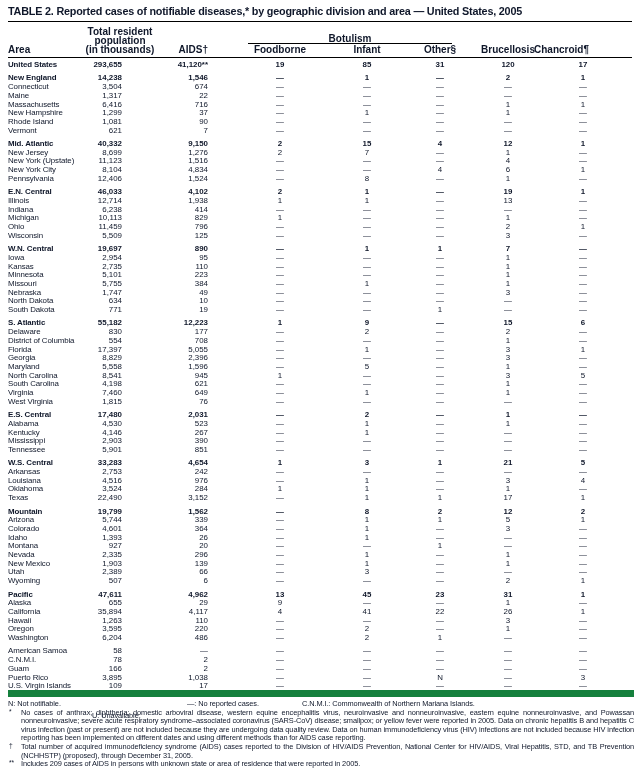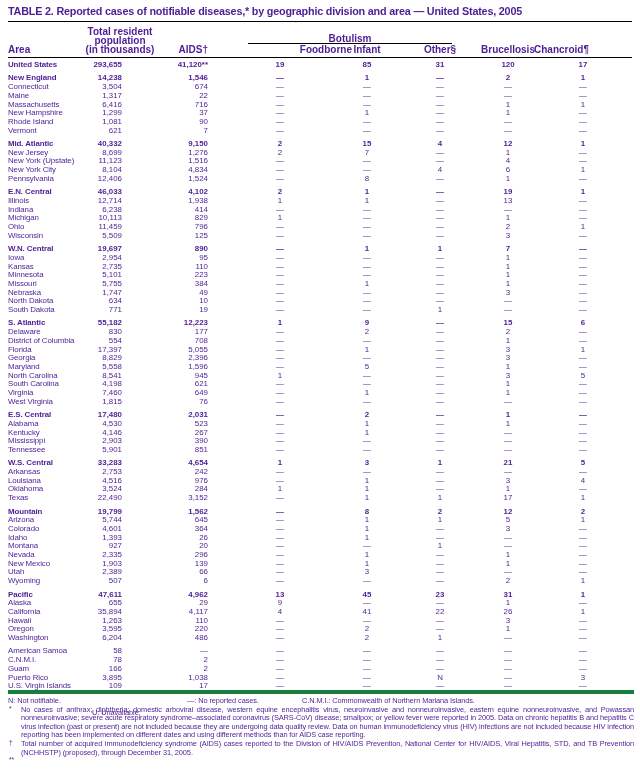--- a/index.html
+++ b/index.html
@@ -1,36 +1,36 @@
 <!DOCTYPE html>
 <html><head>
 <meta charset="utf-8">
 <style>
   html,body { margin:0; padding:0; background:#fff; }
   .page {
     position:relative; width:640px; height:783px; background:#fff;
-    font-family:"Liberation Sans", sans-serif; color:#4c1d95; overflow:hidden;
+    font-family:"Liberation Sans", sans-serif; color:#0f172a; overflow:hidden;
     -webkit-font-smoothing:antialiased;
   }
   .title {
     position:absolute; left:8px; top:5px; width:630px;
     font-size:10.8px; font-weight:bold; white-space:nowrap; letter-spacing:-0.2px;
   }
   .title-rule { position:absolute; left:8px; top:21px; width:624px; border-top:1.8px solid #000; }
 
   .thead { position:absolute; left:8px; top:24px; width:624px; height:36px; font-size:10px; font-weight:bold; }
   .thead .h { position:absolute; white-space:nowrap; }
   .h-pop1 { left:52px; top:2px;  width:120px; text-align:center; }
   .h-pop2 { left:52px; top:11px; width:120px; text-align:center; }
   .h-pop3 { left:52px; top:20px; width:120px; text-align:center; }
   .h-bot  { left:240px; top:9px; width:204px; text-align:center; }
   .bot-rule { position:absolute; left:240px; top:19px; width:204px; border-top:1px solid #000; }
   .h-area { left:0;    top:20px; }
   .h-aids { left:114px; top:20px; width:86px;  text-align:right; }
-  .h-fb   { left:200px; top:20px; width:144px; text-align:right; }
+  .h-fb   { left:200px; top:20px; width:144px; text-align:center; }
   .h-inf  { left:344px; top:20px; width:30px;  text-align:center; }
   .h-oth  { left:374px; top:20px; width:116px; text-align:center; }
   .h-bru  { left:458px; top:20px; width:84px;  text-align:center; }
   .h-cha  { left:526px; top:20px; width:98px;  }
   .head-rule { position:absolute; left:0; top:33px; width:624px; border-top:1px solid #000; }
 
   .tbody { position:absolute; left:8px; top:61px; width:624px; }
   .row { display:flex; font-size:7.9px; line-height:8.7px; }
   .row.b { font-weight:bold; }
   .row.g { margin-top:4.7px; }
@@ -39,21 +39,21 @@
   .c1 { width:34px;  text-align:right; }
   .c2 { width:86px;  text-align:right; }
   .c3 { width:144px; text-align:center; }
   .c4 { width:30px;  text-align:center; }
   .c5 { width:116px; text-align:center; }
   .c6 { width:20px;  text-align:center; }
   .c7 { width:114px; text-align:center; padding-left:16px; box-sizing:border-box; }
 
   .footnotes {
     position:absolute; left:8px; top:690px; width:626px;
-    border-top:4px solid #15803d; padding-top:3px;
+    border-top:7px solid #15803d; padding-top:3px;
     font-size:7.4px; line-height:8.6px; letter-spacing:-0.1px;
   }
   .legend { position:relative; height:8.6px; }
   .legend span { position:absolute; top:0; white-space:nowrap; }
   .lg0 { left:0; } .lg1 { left:84px;margin-top:12px; } .lg2 { left:179px; } .lg3 { left:294px; }
   .fn { position:relative; padding-left:13px; text-align:justify; }
   .fn-marker { position:absolute; left:1px; top:-1px; font-size:6.6px; }
 </style>
 </head>
 <body>
@@ -556,21 +556,21 @@
         <span class="c c2">1,562</span>
         <span class="c c3">—</span>
         <span class="c c4">8</span>
         <span class="c c5">2</span>
         <span class="c c6">12</span>
         <span class="c c7">2</span>
       </div>
       <div class="row">
         <span class="c c0">Arizona</span>
         <span class="c c1">5,744</span>
-        <span class="c c2">645</span>
+        <span class="c c2">339</span>
         <span class="c c3">—</span>
         <span class="c c4">1</span>
         <span class="c c5">1</span>
         <span class="c c6">5</span>
         <span class="c c7">1</span>
       </div>
       <div class="row">
         <span class="c c0">Colorado</span>
         <span class="c c1">4,601</span>
         <span class="c c2">364</span>
@@ -762,16 +762,17 @@
     <div class="fn">
       <span class="fn-marker">*</span>
       <span>No cases of anthrax; diphtheria; domestic arboviral disease, western equine encephalitis virus, neuroinvasive and nonneuroinvasive, eastern equine nonneuroinvasive, and Powassan nonneuroinvasive; severe acute respiratory syndrome–associated coronavirus (SARS-CoV) disease; smallpox; or yellow fever were reported in 2005. Data on chronic hepatitis B and hepatitis C virus infection (past or present) are not included because they are undergoing data quality review. Data on human immunodeficiency virus (HIV) infections are not included because HIV infection reporting has been implemented on different dates and using different methods than for AIDS case reporting.</span>
     </div>
     <div class="fn">
       <span class="fn-marker">†</span>
       <span>Total number of acquired immunodeficiency syndrome (AIDS) cases reported to the Division of HIV/AIDS Prevention, National Center for HIV/AIDS, Viral Hepatitis, STD, and TB Prevention (NCHHSTP) (proposed), through December 31, 2005.</span>
     </div>
     <div class="fn">
       <span class="fn-marker">**</span>
+      <span>Includes 209 cases of AIDS in persons with unknown state or area of residence that were reported in 2005.</span>
     </div>
   </div>
 
 </div>
 
 </body></html>

